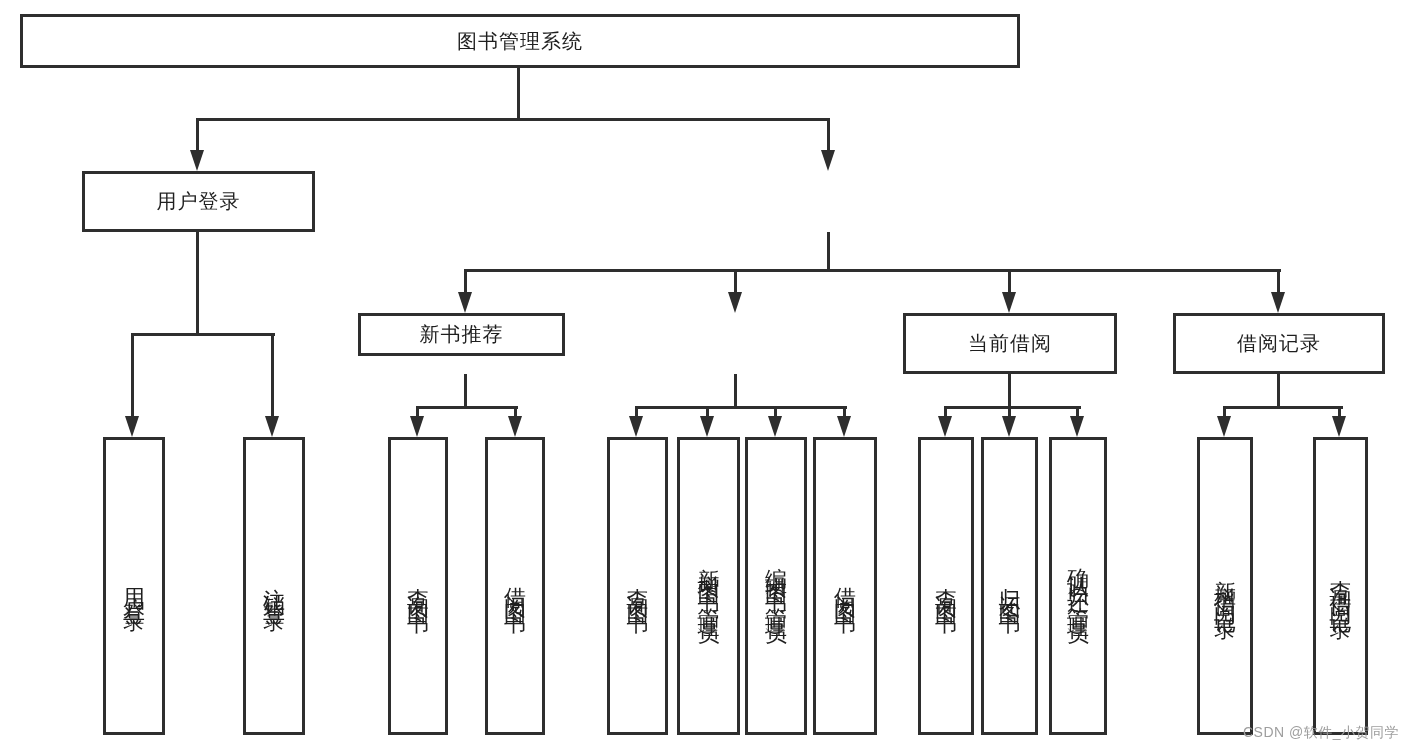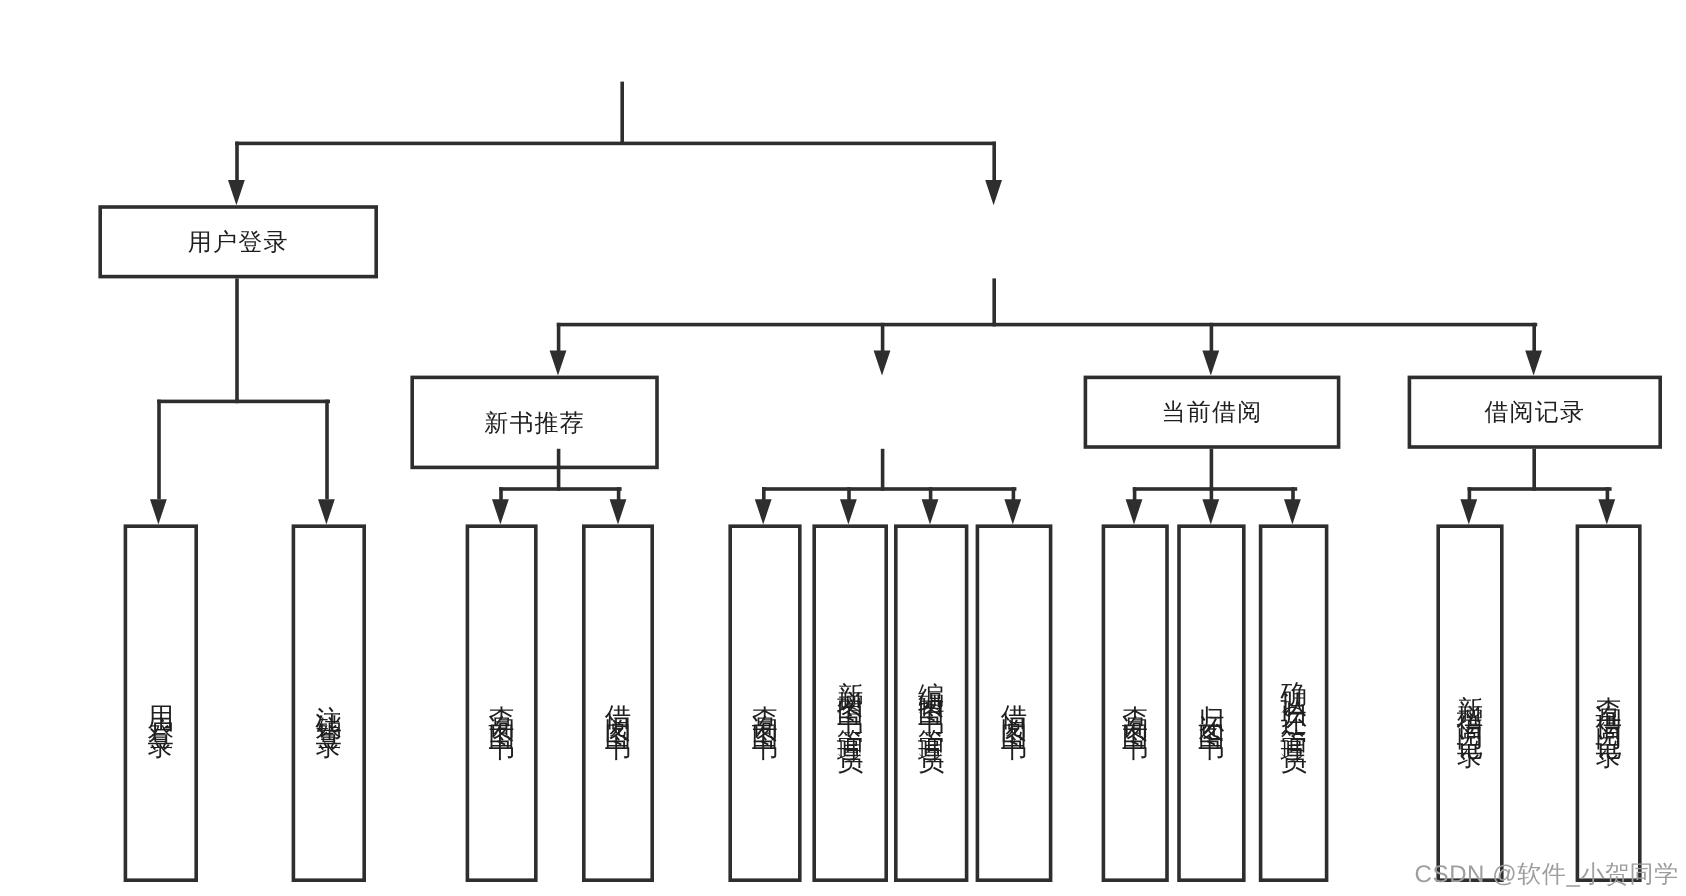--- a/index.html
+++ b/index.html
@@ -36,33 +36,36 @@
     position: absolute;
     width: 0; height: 0;
     border-left: 7px solid transparent;
     border-right: 7px solid transparent;
     border-top: 21px solid #2e2e2e;
   }
   .watermark {
     position: absolute;
     right: 6px;
     bottom: 5px;
-    font-size: 20px;
+    font-size: 14px;
     color: #9e9e9e;
     letter-spacing: 0.5px;
     z-index: 5;
     white-space: nowrap;
     text-align: right;
   }
 </style>
 </head>
 <body>
 
 <div class="canvas">
 
+  <div class="node h" style="left:20px; top:14px; width:1000px; height:54px;">
+    <span>图书管理系统</span>
+  </div>
 
   <div class="vline" style="left:517px; top:68px; height:52px;"></div>
   <div class="hline" style="left:196px; top:118px; width:634px;"></div>
   <div class="vline" style="left:196px; top:118px; height:34px;"></div>
   <div class="arrow" style="left:190px; top:150px;"></div>
   <div class="vline" style="left:827px; top:118px; height:34px;"></div>
   <div class="arrow" style="left:821px; top:150px;"></div>
 
   <div class="node h" style="left:82px; top:171px; width:233px; height:61px;">
     <span>用户登录</span>
@@ -79,21 +82,21 @@
   <div class="hline" style="left:464px; top:269px; width:817px;"></div>
   <div class="vline" style="left:464px;  top:269px; height:25px;"></div>
   <div class="arrow" style="left:458px;  top:292px;"></div>
   <div class="vline" style="left:734px;  top:269px; height:25px;"></div>
   <div class="arrow" style="left:728px;  top:292px;"></div>
   <div class="vline" style="left:1008px; top:269px; height:25px;"></div>
   <div class="arrow" style="left:1002px; top:292px;"></div>
   <div class="vline" style="left:1277px; top:269px; height:25px;"></div>
   <div class="arrow" style="left:1271px; top:292px;"></div>
 
-  <div class="node h" style="left:342px; top:313px; width:207px; height:78px;">
+  <div class="node h" style="left:358px; top:313px; width:207px; height:43px;">
     <span>新书推荐</span>
   </div>
   <div class="node h" style="left:903px; top:313px; width:214px; height:61px;">
     <span>当前借阅</span>
   </div>
   <div class="node h" style="left:1173px; top:313px; width:212px; height:61px;">
     <span>借阅记录</span>
   </div>
 
   <div class="vline" style="left:464px; top:374px; height:35px;"></div>

